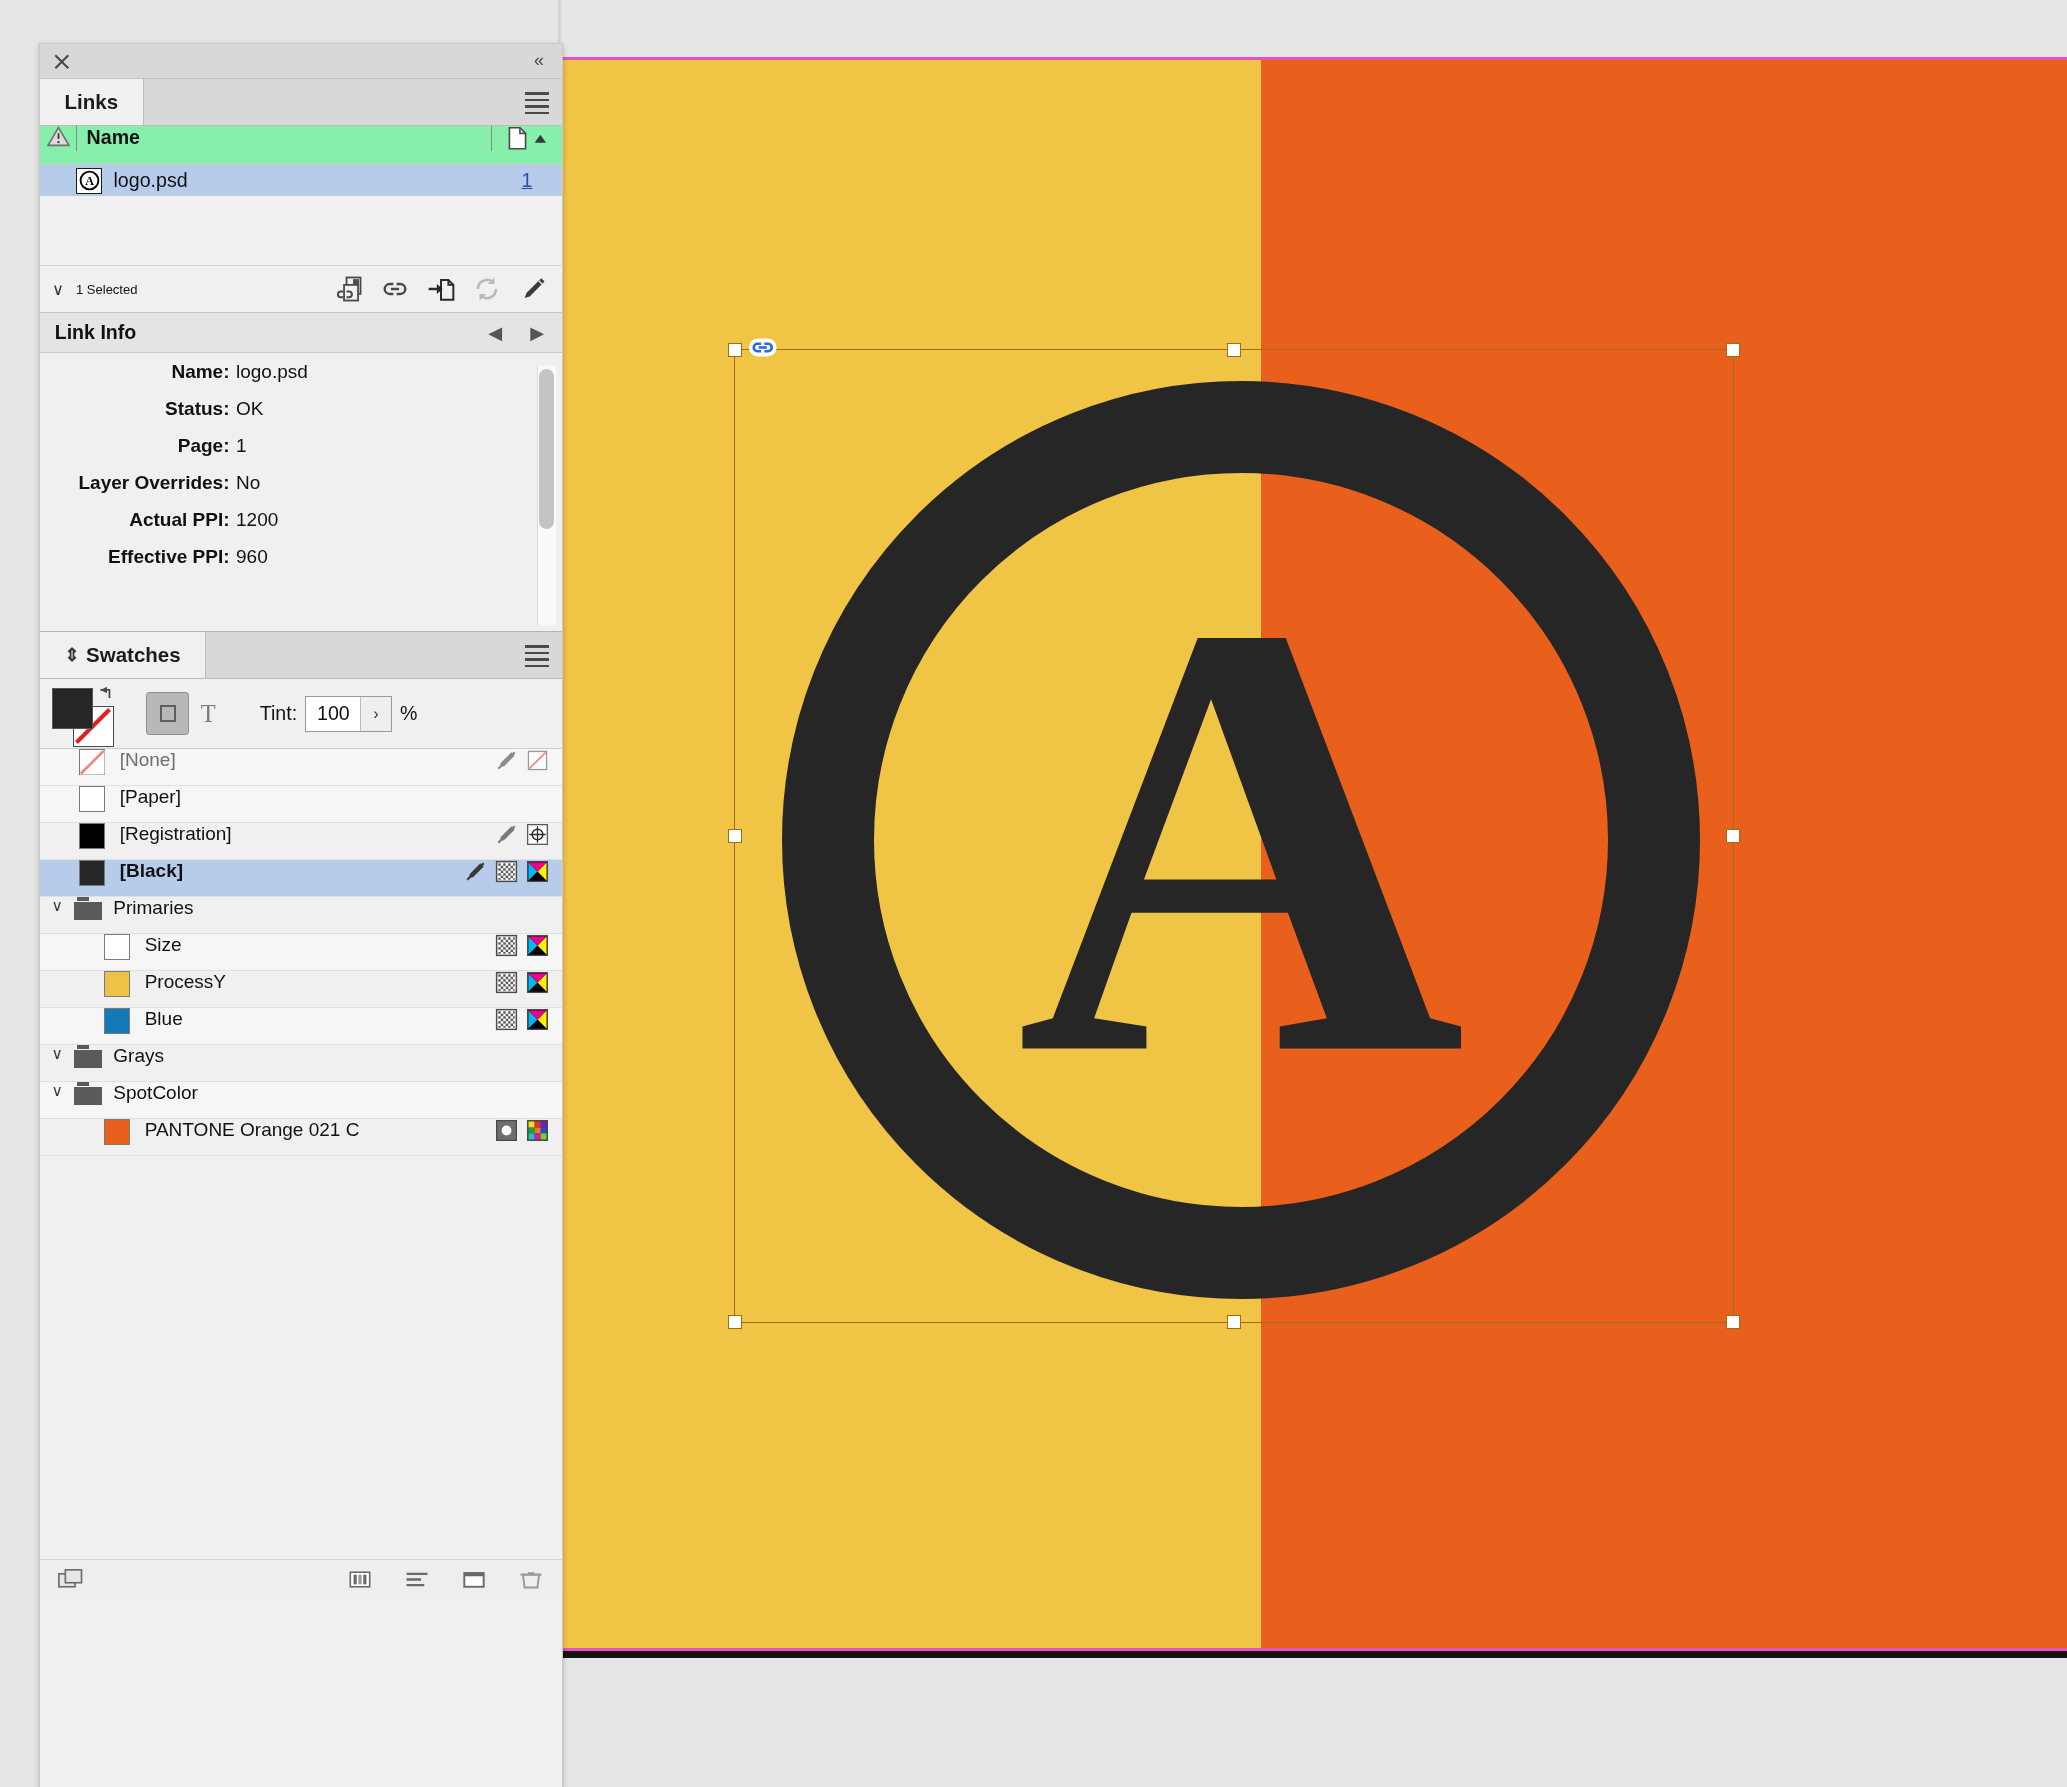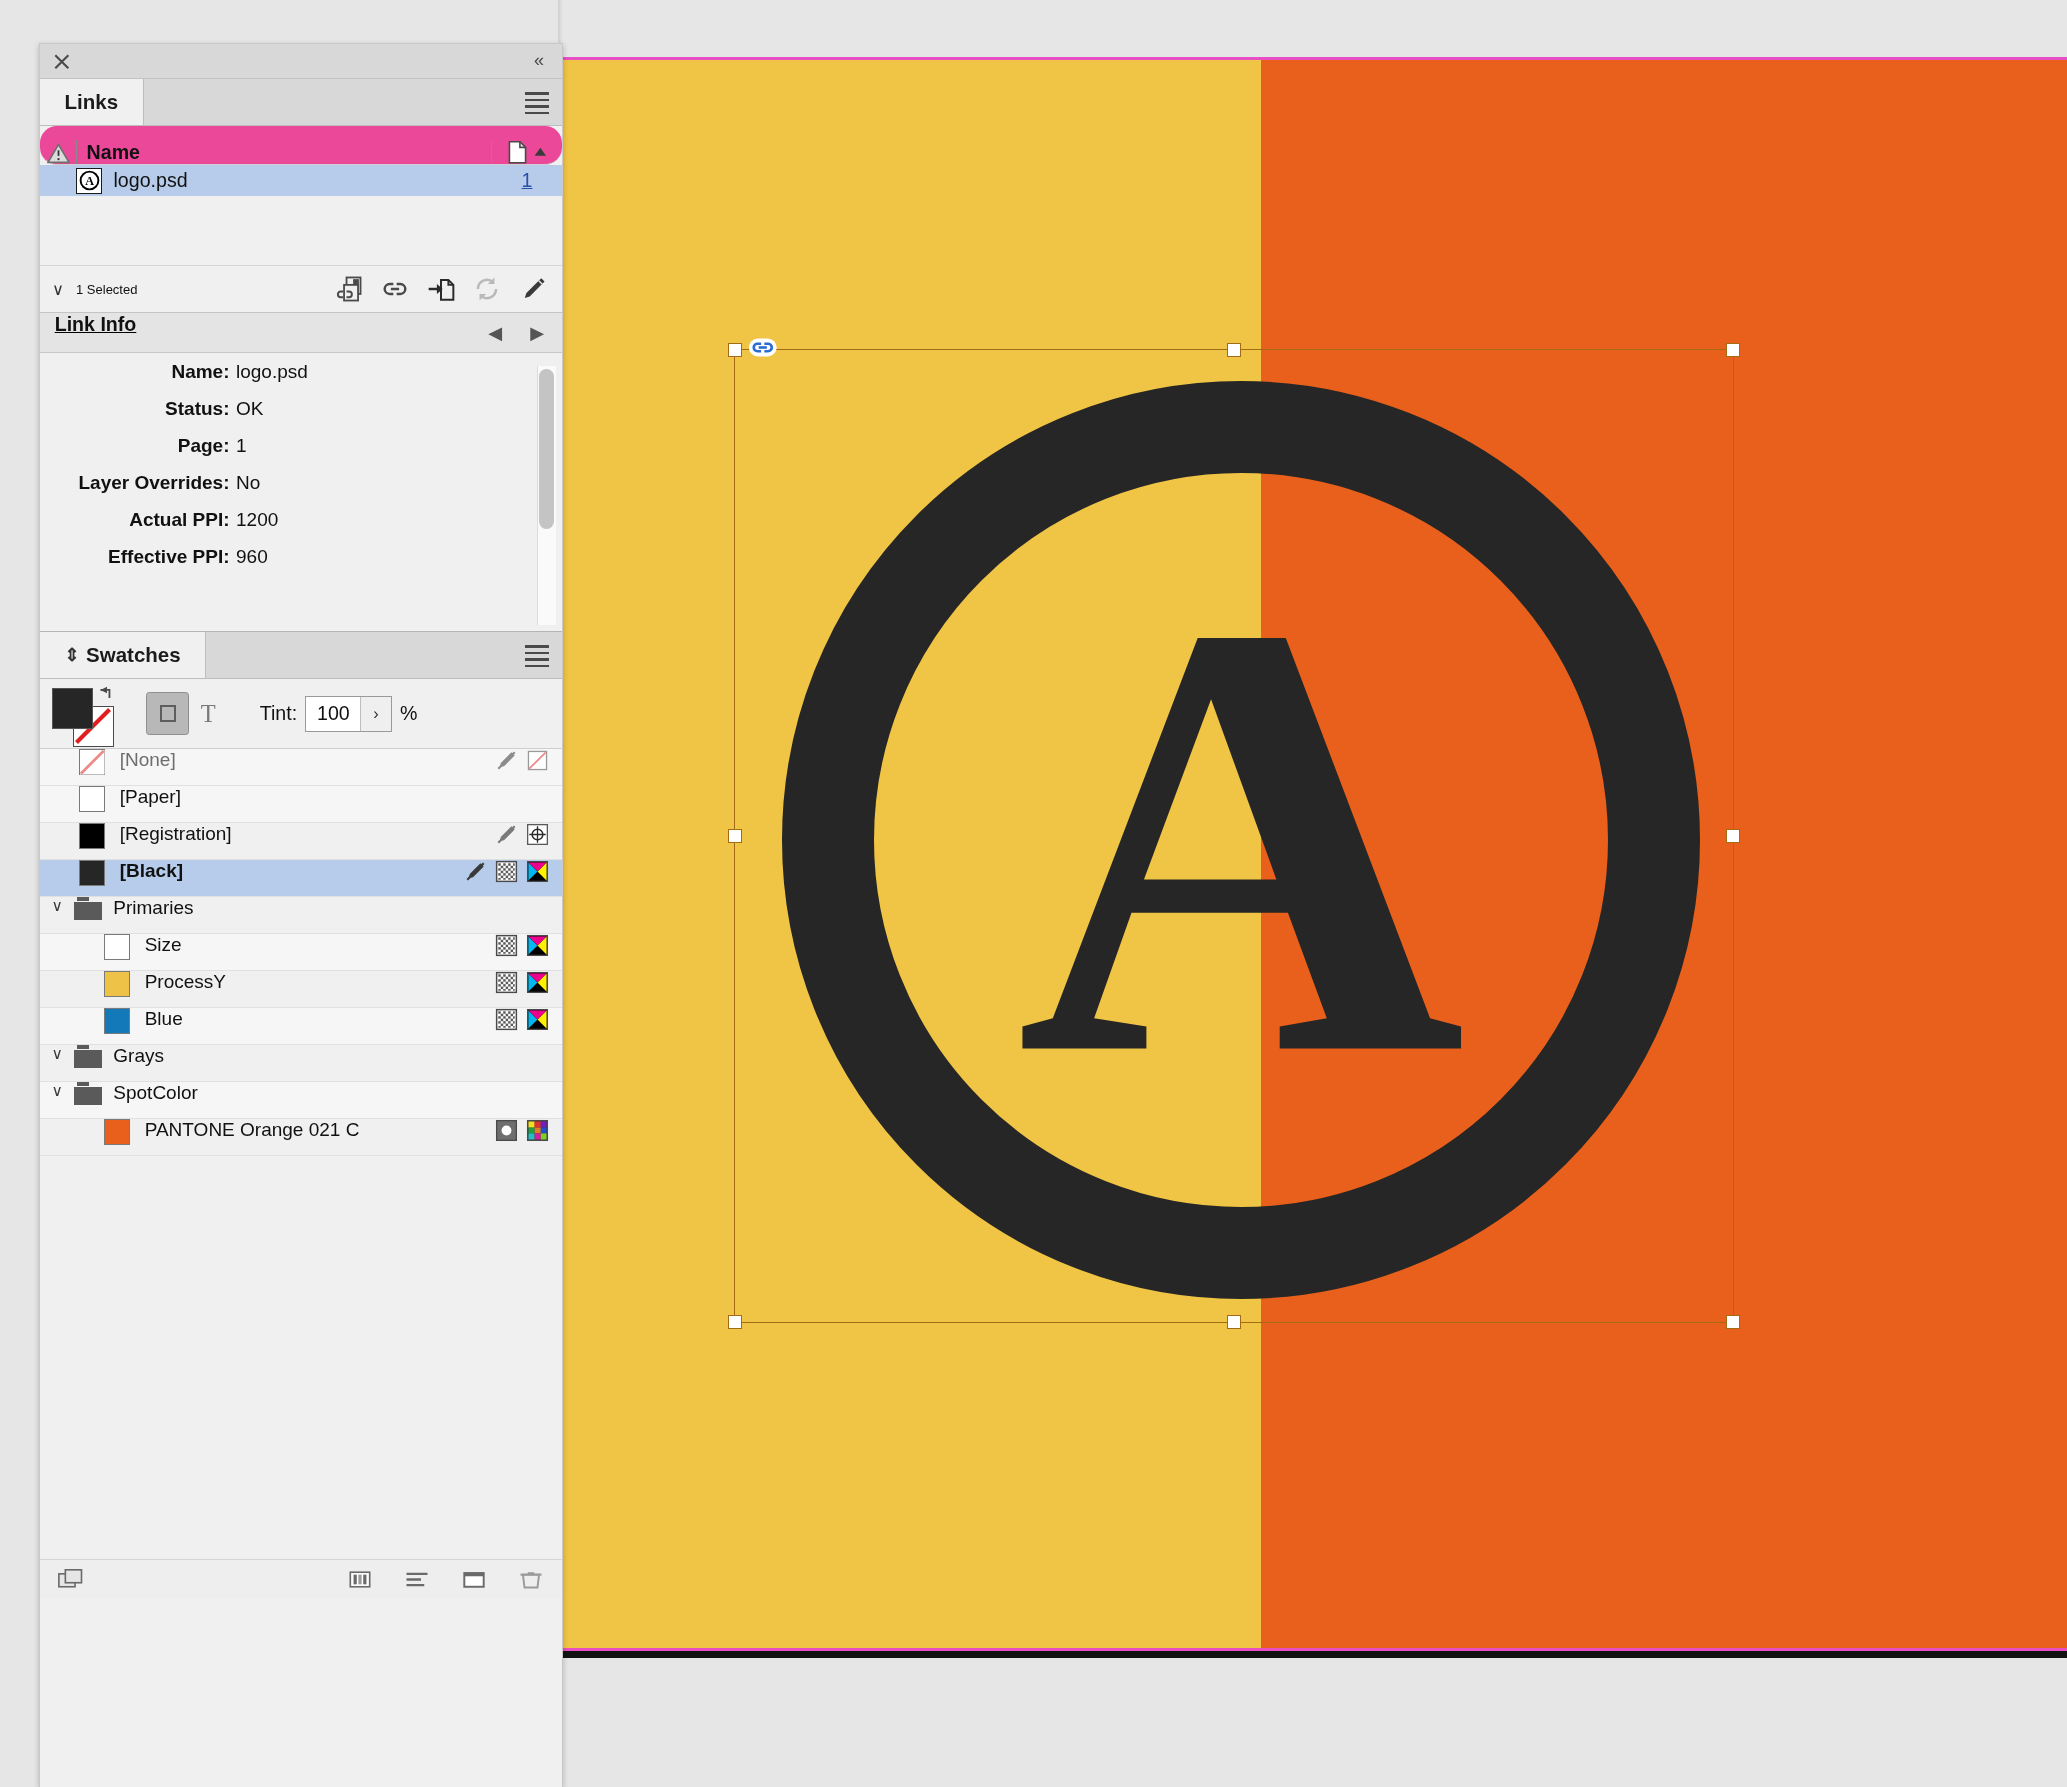--- a/index.html
+++ b/index.html
@@ -215,25 +215,24 @@
     line-height: 1;
   }
 
   
   #links-panel {
     background: #f0f0f0;
   }
   #links-columns {
     position: relative;
     height: 38px;
-    background: #ec4899;
+    background: #86efac;
     border-bottom: 0.8px solid #cfcfcf;
     display: flex;
-    align-items: flex-end;
-    border-radius: 17px;
+    align-items: flex-start;
   }
   #links-col-warn {
     width: 36px;
     display: flex; justify-content: center; align-items: center;
   }
   .col-sep {
     width: 0.8px; height: 24.5px;
     background: #8a8a8a;
   }
   #links-col-name {
@@ -309,22 +308,22 @@
   }
   .tb-icon { width: 28px; height: 28px; display:block; }
 
   
   #link-info-header {
     position: relative;
     height: 39px;
     background: #e4e4e4;
     border-bottom: 0.8px solid #c8c8c8;
     display: flex;
+    align-items: center;
     padding-left: 14.7px;
-    text-decoration: underline;
   }
   #link-info-title {
     font-size: 19.6px;
     font-weight: bold;
     color: #111;
   }
   #link-info-nav {
     position: absolute;
     right: 18px; top: 0;
     height: 39px;

